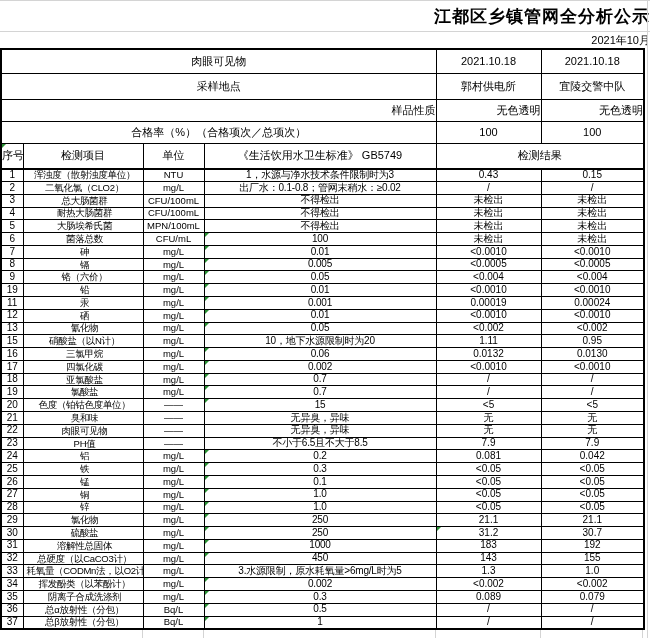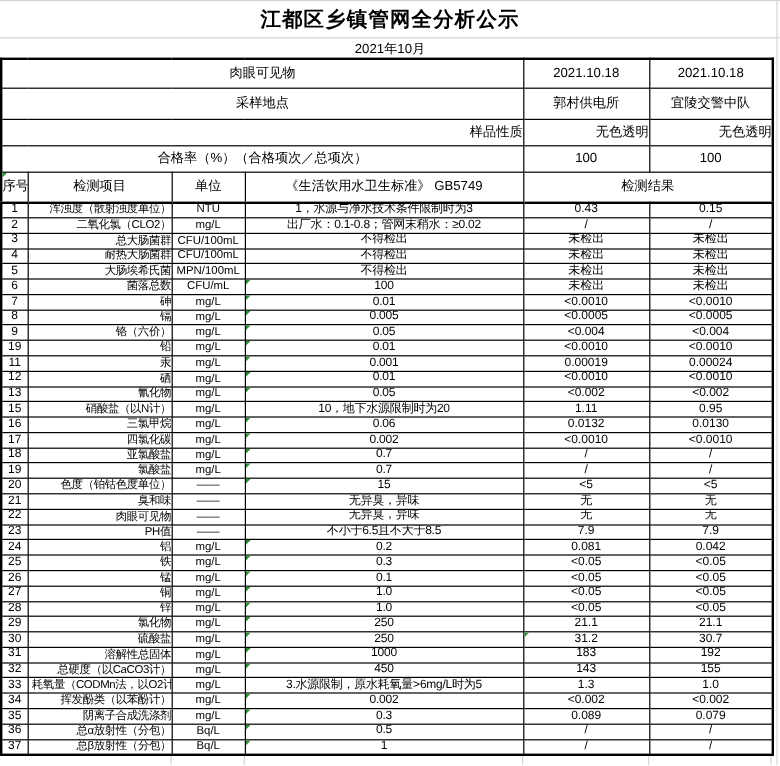--- a/index.html
+++ b/index.html
@@ -1,39 +1,39 @@
 <!DOCTYPE html>
 <html style="--green: #2a9134; --ink: #000000; --grid: #d4d4d4;"><head>
 <meta charset="utf-8">
 <style>
   :root { --green:#2a9134; --ink:#000; --grid:#d4d4d4; }
   * { box-sizing:border-box; margin:0; padding:0; }
   html,body { background:#fff; }
   body { font-family:"Liberation Sans","DejaVu Sans",sans-serif; color:var(--ink); }
   .page { position:relative; width:650px; height:638px; background:#fff; overflow:hidden; }
 
-  .title { position:absolute; top:5px; left:0; width:650px; text-align:center;
+  .title { position:absolute; top:5px; left:0; width:650px; text-align:right;
            font-size:17px; font-weight:bold; letter-spacing:1px; }
-  .period { position:absolute; top:33px; left:0; width:650px; text-align:center; font-size:11px; }
+  .period { position:absolute; top:33px; left:0; width:650px; text-align:right; font-size:11px; }
 
   .hairline { position:absolute; left:0; width:650px; height:0; border-top:1px solid var(--grid); }
   .vgrid { position:absolute; width:0; border-left:1px solid var(--grid); }
 
   table.main { position:absolute; top:48px; left:0; width:643px; height:582px;
                border-collapse:collapse; table-layout:fixed;
                border:2px solid var(--ink); }
   td { border:1px solid var(--ink); padding:0; overflow:hidden; white-space:nowrap;
        text-align:center; vertical-align:middle; line-height:1.05; position:relative; }
 
   tr.info td { font-size:11px; }
   tr.i1 td { height:24px; } tr.i2 td { height:25px; } tr.i3 td { height:21px;text-align:right; } tr.i4 td { height:22px; }
   tr.head td { height:24px; font-size:11px; border-bottom-width:2px; }
 
   td.c-no   { font-size:10px; }
-  td.c-item { font-size:9.5px; text-align:right; padding-left:3px; letter-spacing:-0.3px; }
+  td.c-item { font-size:9.5px; text-align:center; padding-left:3px; letter-spacing:-0.3px; }
   td.c-unit { font-size:9.5px; }
   td.c-std  { font-size:10px; letter-spacing:-0.2px; }
   td.c-r    { font-size:10px; }
   tbody.data td { height:12.4px; }
 
   .tri { position:absolute; top:0; left:0; width:0; height:0;
          border-top:4px solid var(--green); border-right:4px solid transparent; }
 </style>
 </head>
 <body>

